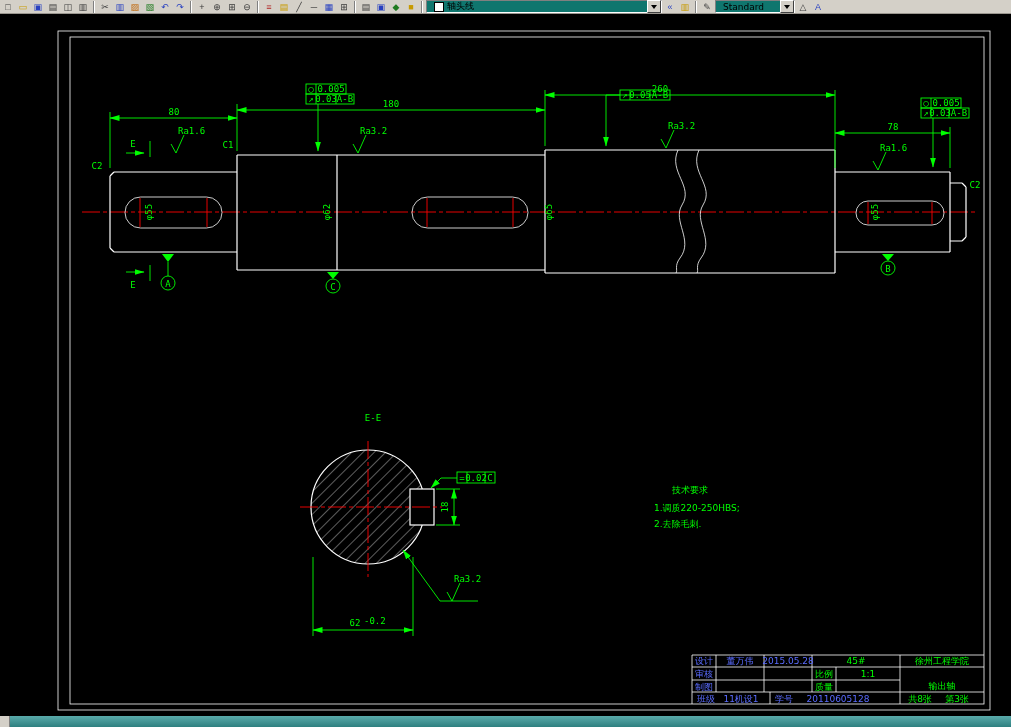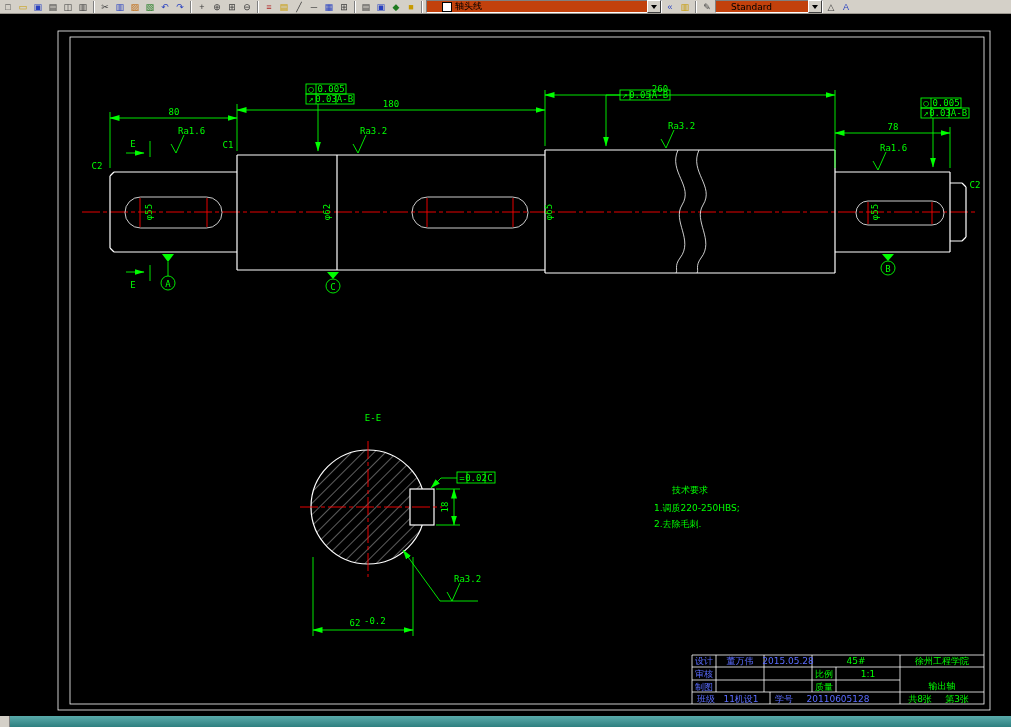--- a/index.html
+++ b/index.html
@@ -5,27 +5,27 @@
   html,body{margin:0;padding:0}
   body{width:1011px;height:727px;background:#d4d0c8;position:relative;overflow:hidden;
        font-family:"Liberation Sans",sans-serif;}
   
   .toolbar{position:absolute;top:0;left:0;right:0;height:14px;background:#d4d0c8;
            display:flex;align-items:center;padding:0 1px;gap:1px;border-bottom:1px solid #9a968f;box-sizing:border-box}
   .tbtn{flex:0 0 auto;width:14px;height:12px;font-size:9px;line-height:11px;text-align:center;
         color:#3a3a3a;background:#d4d0c8;box-sizing:border-box;border:1px solid transparent;cursor:default}
   .c-red{color:#b02020}.c-yel{color:#c79a00}.c-blu{color:#2840c0}.c-grn{color:#1f7a1f}.c-org{color:#c06a10}
   .sep{flex:0 0 auto;width:0;height:12px;border-left:1px solid #808080;border-right:1px solid #fff;margin:0 2px}
-  .combo{flex:0 0 auto;height:13px;background:#c2410c;border:1px solid;border-color:#808080 #fff #fff #808080;
-         display:flex;align-items:center;font-size:9px;padding-left:15px;box-sizing:border-box}
+  .combo{flex:0 0 auto;height:13px;background:#0f766e;border:1px solid;border-color:#808080 #fff #fff #808080;
+         display:flex;align-items:center;font-size:9px;padding-left:7px;box-sizing:border-box}
   .combo .cval{flex:1;color:#000;font-family:"DejaVu Sans",sans-serif;white-space:nowrap;overflow:hidden}
   .carrow{flex:0 0 auto;width:12px;height:11px;background:#d4d0c8;border:1px solid;
           border-color:#fff #404040 #404040 #fff;display:flex;align-items:center;justify-content:center}
   .carrow::after{content:"";border:3px solid transparent;border-top:4px solid #000;margin-top:4px}
-  .wide{width:236px}.std{width:108px}
+  .wide{width:236px}.std{width:80px}
   .swatch{flex:0 0 auto;width:8px;height:8px;border:1px solid #000;background:#fff;margin-right:3px}
   
   .canvas{position:absolute;top:14px;left:0;width:1011px;height:702px;background:#000}
   svg{display:block}
   .w{stroke:#ffffff;fill:none;stroke-width:1.2}
   .w2{stroke:#ffffff;fill:none;stroke-width:0.8}
   .g{stroke:#00ff00;fill:none;stroke-width:0.9}
   .gf{fill:#00ff00;stroke:none}
   .r{stroke:#ff0000;fill:none;stroke-width:0.9}
   .rd{stroke:#ff0000;fill:none;stroke-width:0.9;stroke-dasharray:18 3 4 3}

